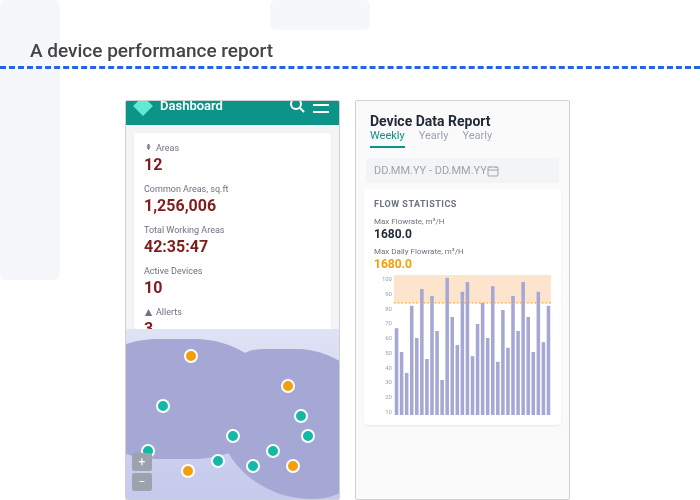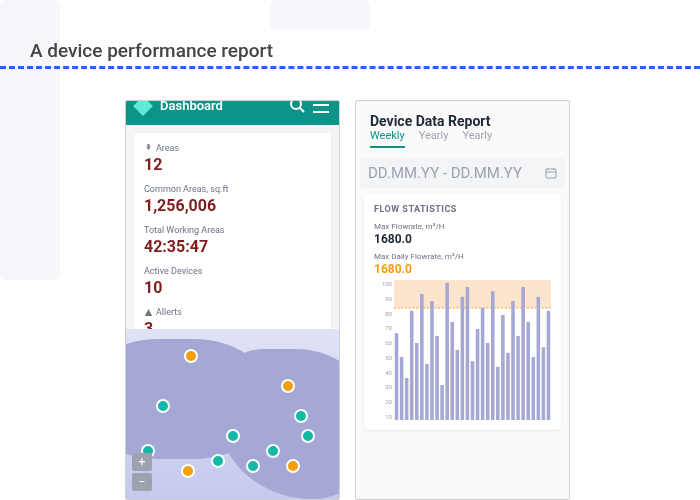--- a/index.html
+++ b/index.html
@@ -26,21 +26,21 @@
 .land{position:absolute;background:#a5a8d4;border-radius:40%}
 .dot{position:absolute;width:14px;height:14px;border-radius:50%;border:2px solid #fff}
 .dg{background:#14b8a6}.do{background:#f59e0b}
 .zoom{position:absolute;left:6px;bottom:6px;width:20px}
 .zoom div{height:18px;background:#9ca3af;color:#fff;text-align:center;font-size:12px;line-height:18px;margin-bottom:2px;border-radius:2px}
 .p2-head{padding:12px 14px 6px}
 .p2-title{font-size:14px;font-weight:700;color:#1f2937;margin-bottom:0}
 .tabs{display:flex;gap:14px;font-size:11px}
 .tab{color:#9ca3af;cursor:pointer;padding-bottom:4px}
 .tab.act{color:#0d9488;font-weight:400;border-bottom:2px solid #0d9488}
-.date-row{margin:4px 4px;background:#f3f4f6;border-radius:3px;padding:6px 8px;font-size:15px;color:#9ca3af;display:flex;justify-content:space-between;align-items:center}
+.date-row{margin:4px 10px;background:#f3f4f6;border-radius:3px;padding:6px 8px;font-size:11px;color:#9ca3af;display:flex;justify-content:flex-start;align-items:center}
 .fgrid{display:grid;grid-template-columns:1fr 1fr;gap:6px;margin-bottom:6px}
 .fstat-l{font-size:8px;color:#6b7280;margin-bottom:1px}
 .fstat-v{font-size:12px;font-weight:700;color:#1f2937}
 .fstat-v.hl{color:#f59e0b}
 .chart{position:relative;height:140px;margin-top:4px}
 .yax{position:absolute;left:0;top:0;bottom:0;width:18px;font-size:6px;color:#9ca3af;display:flex;flex-direction:column;justify-content:space-between;text-align:right}
 .plot{position:absolute;left:20px;right:0;top:0;bottom:0}
 .plot svg{width:100%;height:100%}
 </style>
 </head>

